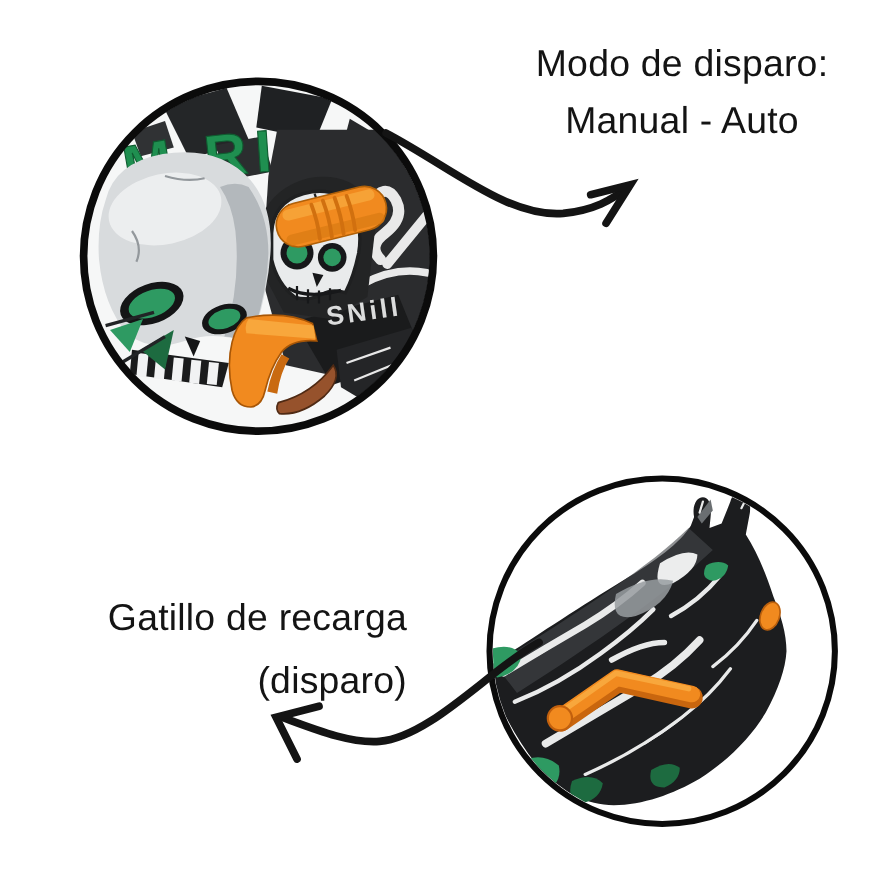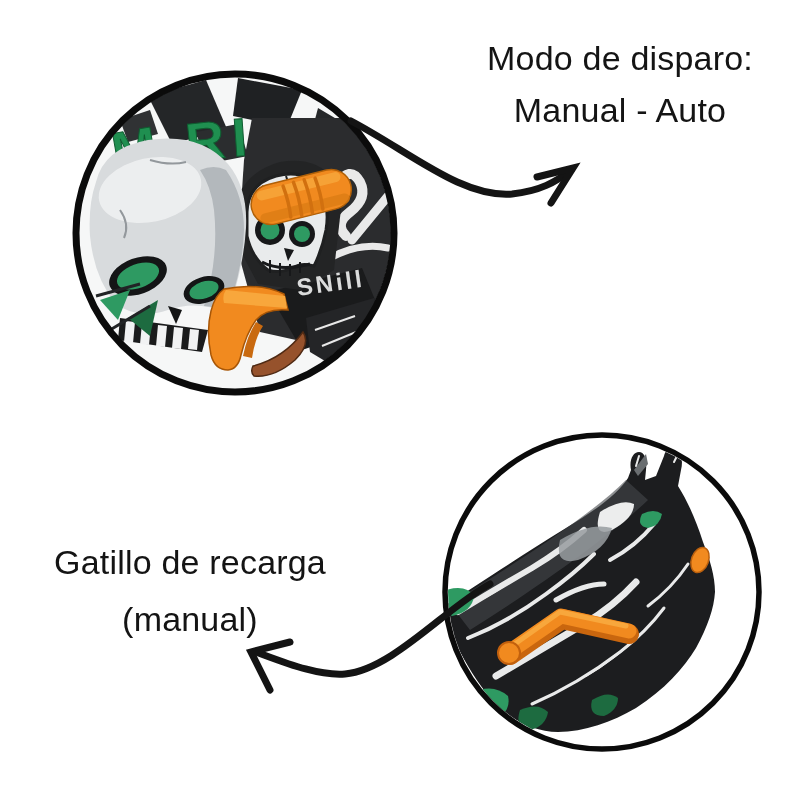--- a/index.html
+++ b/index.html
@@ -13,21 +13,21 @@
   }
   .art { position: absolute; left: 0; top: 0; }
   .caption {
     position: absolute;
     text-align: center;
     color: #141414;
     font-size: 34px;
     letter-spacing: 0.2px;
   }
   .caption-fire-mode { left: 430px; top: 32px; width: 380px; line-height: 52px; }
-  .caption-reload   { left: 10px;  top: 534px; width: 360px; line-height: 57px; }
+  .caption-reload   { left: 10px;  top: 534px; width: 360px; line-height: 57px; text-align: right; }
   .graffiti-letter { font-weight: bold; font-size: 54px; }
   .stencil { font-weight: bold; font-size: 24px; letter-spacing: 3px; }
 </style>
 </head>
 <body>
 
 <div class="figure">
 
   <svg class="art" width="800" height="800" viewBox="0 0 800 800">
     <defs>
@@ -223,16 +223,16 @@
       <path d="M 290 642 L 251 652 L 270 690" stroke-width="7" stroke-linejoin="miter"></path>
     </g>
   </svg>
 
   <div class="caption caption-fire-mode">
     <div>Modo de disparo:</div>
     <div>Manual - Auto</div>
   </div>
   <div class="caption caption-reload">
     <div>Gatillo de recarga</div>
-    <div>(manual)</div>
+    <div>(disparo)</div>
   </div>
 
 </div>
 
 </body></html>

